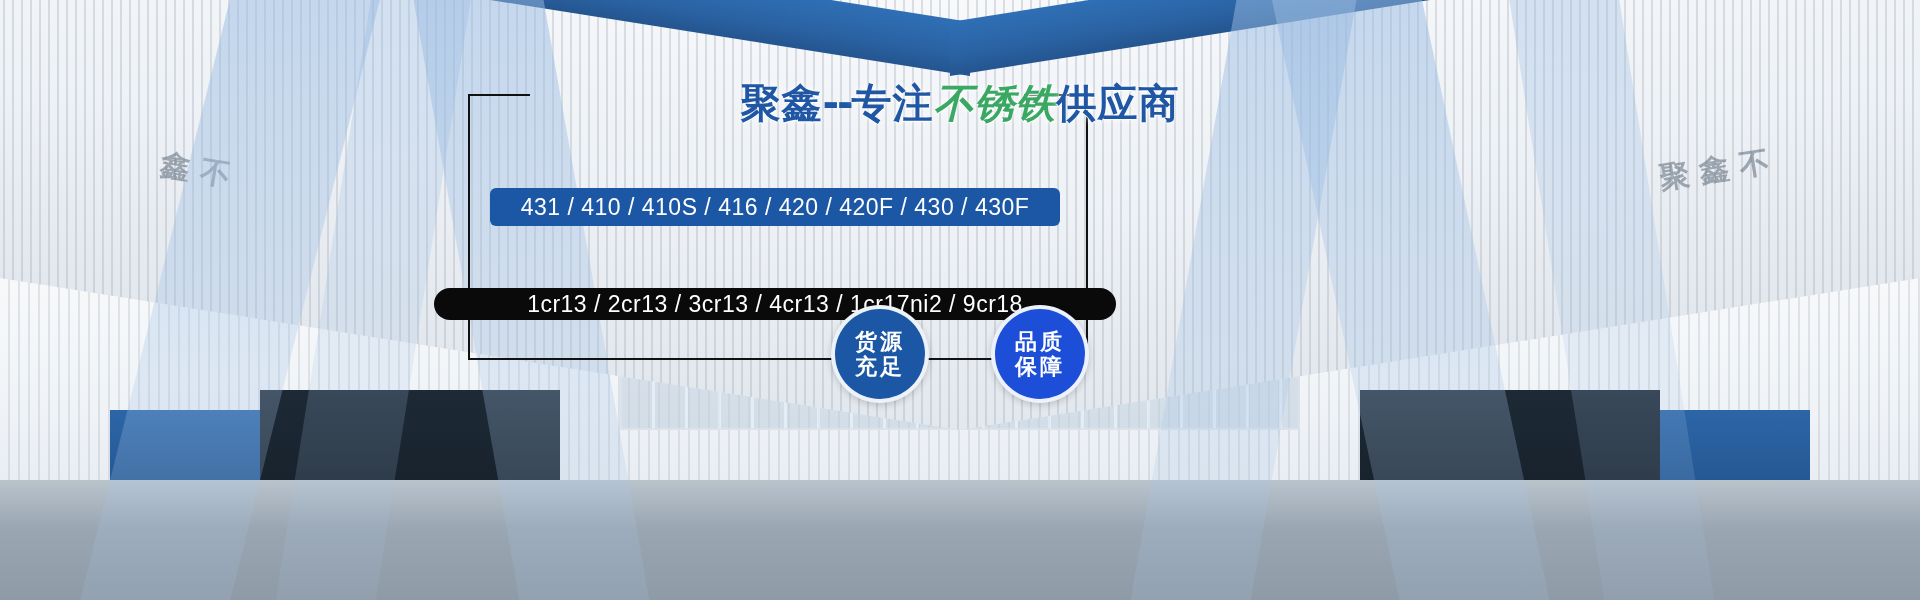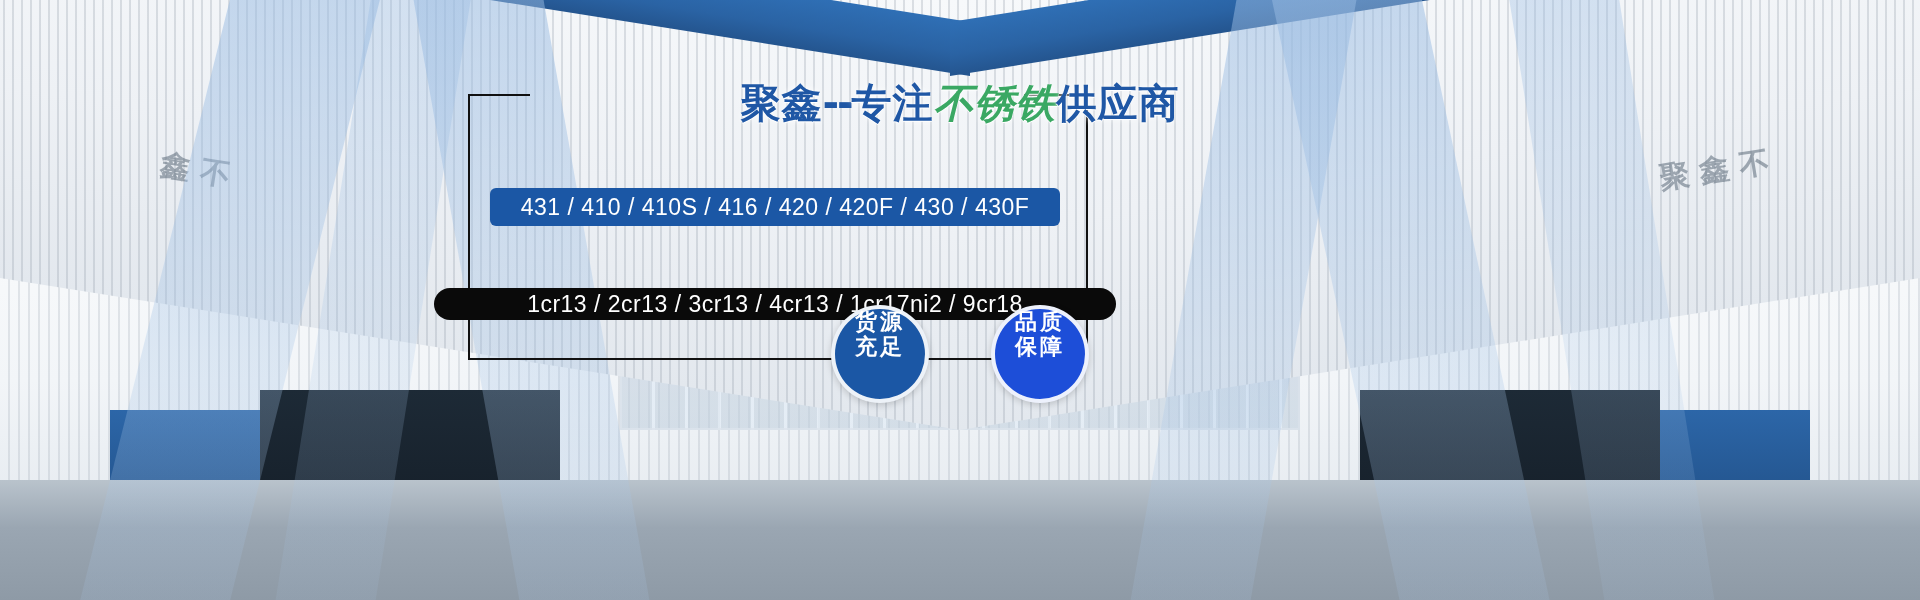--- a/index.html
+++ b/index.html
@@ -134,21 +134,21 @@
   }
 
   .badges {
     position:absolute; left:0; right:0; top:305px;
     display:flex; justify-content:center; align-items:center;
     gap:62px;
   }
   .badge {
     width:98px; height:98px; border-radius:50%;
     display:flex; flex-direction:column;
-    align-items:center; 
+    align-items:center; justify-content:center;
     color:#fff; font-weight:800; font-size:22px; line-height:1.14;
     letter-spacing:3px;
     border:4px solid rgba(255,255,255,.92);
     font-family:"DejaVu Sans","Liberation Sans",sans-serif;
     box-shadow:0 2px 7px rgba(0,0,0,.18);
   }
   .badge span { display:block; }
   .badge-blue  { background:#1b57a5; }
   .badge-green { background:#1d4ed8; }
 </style>

